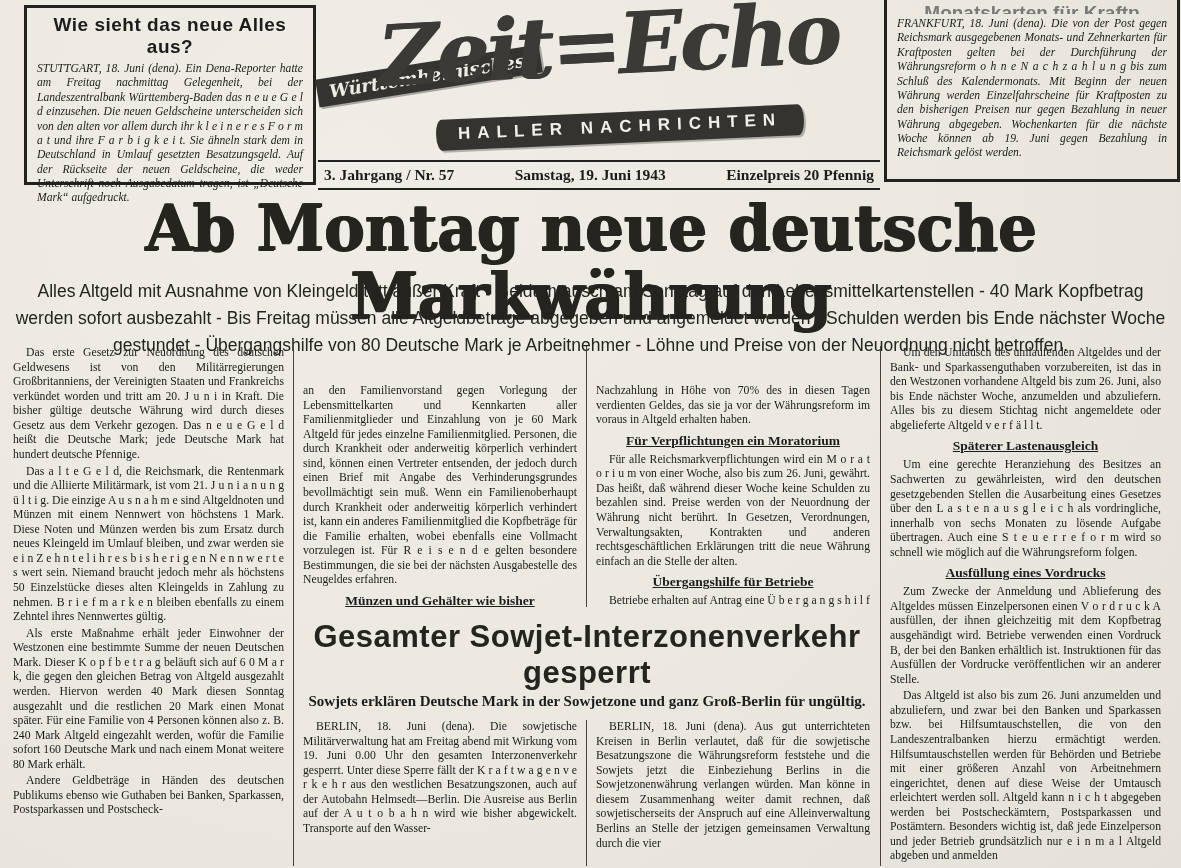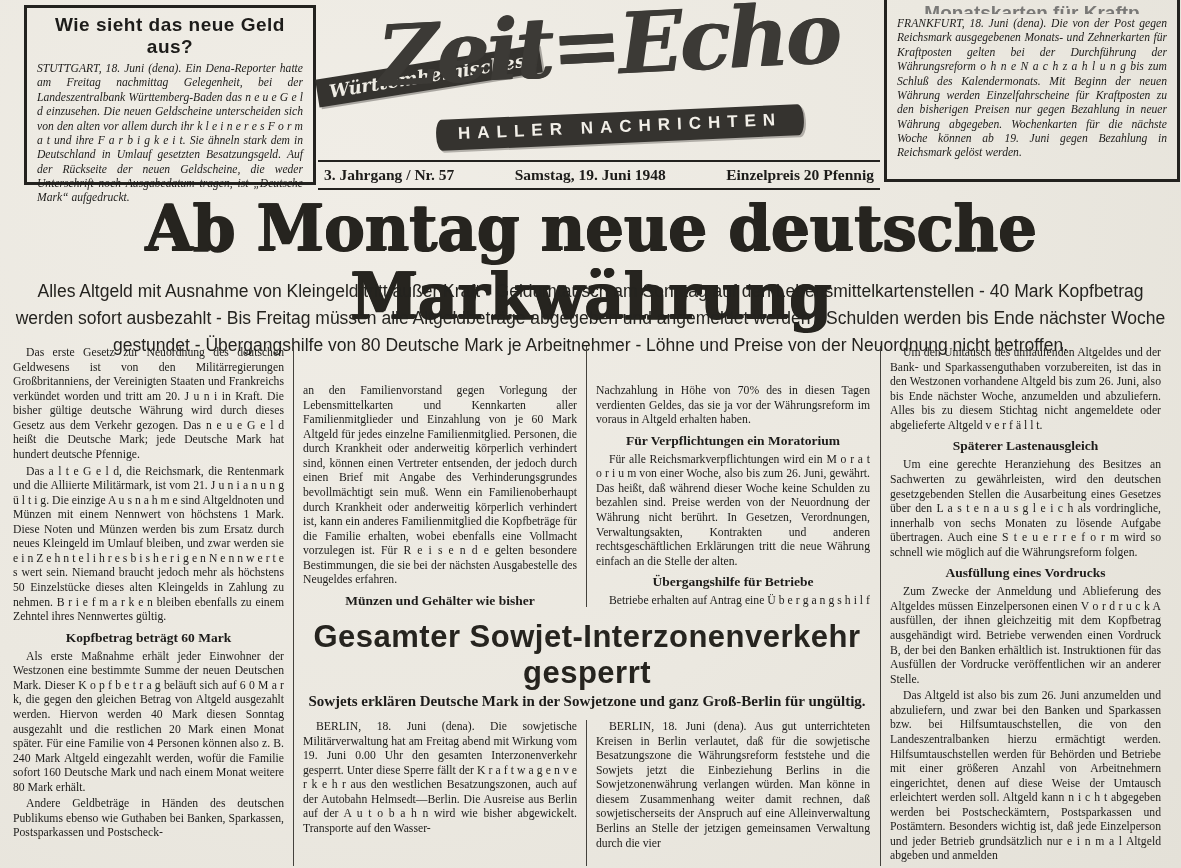--- a/index.html
+++ b/index.html
@@ -75,72 +75,71 @@
   }
   .colrule{width:1px;background:#44423d;margin:2px 0;}
   .col{box-sizing:border-box;padding:2px 9px 0 9px;overflow:hidden;}
   .col-outer{width:289px;}
   .middle{width:586px;display:flex;flex-direction:column;}
   .middle-top{display:flex;height:284px;overflow:hidden;}
   .mcol{width:292px;box-sizing:border-box;padding:2px 9px 0 9px;overflow:hidden;}
   .para{font-size:11.7px;line-height:1.245;text-align:justify;margin:0 0 2px 0;text-indent:13px;}
   .para.noindent{text-indent:0;margin-top:38px;}
   .subhead{
-    font-weight:bold;font-size:13.5px;text-align:center;margin:5px 0 4px 0;
+    font-weight:bold;font-size:13.5px;text-align:center;margin:5px 0 4px 0;text-decoration:underline;
   }
   
   .sowjet{border-top:0;padding-top:4px;}
   .sowjet-headline{
     font-family:"Liberation Sans","DejaVu Sans",sans-serif;font-weight:bold;
     font-size:31px;text-align:center;margin:6px 0 2px 0;color:#26241f;letter-spacing:.5px;
   }
   .sowjet-deck{
     font-weight:bold;font-size:15px;text-align:center;margin:2px 0 8px 0;
   }
   .sowjet-cols{display:flex;height:150px;overflow:hidden;}
 </style>
 </head>
 <body>
 
 <div class="page">
 
   <div class="header">
 
     <div class="news-box box-left">
-      <div class="box-title">Wie sieht das neue Geld aus?</div>
+      <div class="box-title">Wie sieht das neue Alles aus?</div>
       <p class="box-body">STUTTGART, 18. Juni (dena). Ein Dena-Reporter hatte am Freitag nachmittag Gelegenheit, bei der Landeszentralbank Württemberg-Baden das n e u e  G e l d einzusehen. Die neuen Geldscheine unterscheiden sich von den alten vor allem durch ihr k l e i n e r e s  F o r m a t und ihre F a r b i g k e i t. Sie ähneln stark dem in Deutschland in Umlauf gesetzten Besatzungsgeld. Auf der Rückseite der neuen Geldscheine, die weder Unterschrift noch Ausgabedatum tragen, ist „Deutsche Mark“ aufgedruckt.</p>
     </div>
 
     <div class="masthead">
       <div class="ribbon-region">Württembergisches</div>
       <div class="script-title">Zeit=Echo</div>
       <div class="banner-sub">HALLER NACHRICHTEN</div>
       <div class="dateline">
         <span>3. Jahrgang / Nr. 57</span>
-        <span>Samstag, 19. Juni 1948</span>
+        <span>Samstag, 19. Juni 1943</span>
         <span>Einzelpreis 20 Pfennig</span>
       </div>
     </div>
 
     <div class="news-box box-right">
       <div class="clipped-headline">Monatskarten für Kraftp</div>
       <p class="box-body">FRANKFURT, 18. Juni (dena). Die von der Post gegen Reichsmark ausgegebenen Monats- und Zehnerkarten für Kraftposten gelten bei der Durchführung der Währungsreform o h n e  N a c h z a h l u n g bis zum Schluß des Kalendermonats. Mit Beginn der neuen Währung werden Einzelfahrscheine für Kraftposten zu den bisherigen Preisen nur gegen Bezahlung in neuer Währung abgegeben. Wochenkarten für die nächste Woche können ab 19. Juni gegen Bezahlung in Reichsmark gelöst werden.</p>
     </div>
 
   </div>
 
   <div class="headline-main">Ab Montag neue deutsche Markwährung</div>
   <div class="headline-deck">Alles Altgeld mit Ausnahme von Kleingeld tritt außer Kraft - Geldumtausch am Sonntag auf den Lebensmittelkartenstellen - 40 Mark Kopfbetrag werden sofort ausbezahlt - Bis Freitag müssen alle Altgeldbeträge abgegeben und angemeldet werden - Schulden werden bis Ende nächster Woche gestundet - Übergangshilfe von 80 Deutsche Mark je Arbeitnehmer - Löhne und Preise von der Neuordnung nicht betroffen.</div>
 
   <div class="body-row">
 
     <div class="col col-outer">
         <p class="para">Das erste Gesetz zur Neuordnung des deutschen Geldwesens ist von den Militärregierungen Großbritanniens, der Vereinigten Staaten und Frankreichs verkündet worden und tritt am 20. J u n i in Kraft. Die bisher gültige deutsche Währung wird durch dieses Gesetz aus dem Verkehr gezogen. Das  n e u e  G e l d  heißt die Deutsche Mark; jede Deutsche Mark hat hundert deutsche Pfennige.</p>
         <p class="para">Das a l t e  G e l d, die Reichsmark, die Rentenmark und die Alliierte Militärmark, ist vom 21. J u n i  a n  u n g ü l t i g. Die einzige A u s n a h m e sind Altgeldnoten und Münzen mit einem Nennwert von höchstens 1 Mark. Diese Noten und Münzen werden bis zum Ersatz durch neues Kleingeld im Umlauf bleiben, und zwar werden sie e i n  Z e h n t e l  i h r e s  b i s h e r i g e n  N e n n w e r t e s  wert sein. Niemand braucht jedoch mehr als höchstens 50 Einzelstücke dieses alten Kleingelds in Zahlung zu nehmen. B r i e f m a r k e n bleiben ebenfalls zu einem Zehntel ihres Nennwertes gültig.</p>
-        <div class="subhead">Kopfbetrag beträgt 60 Mark</div>
         <p class="para">Als erste Maßnahme erhält jeder Einwohner der Westzonen eine bestimmte Summe der neuen Deutschen Mark. Dieser K o p f b e t r a g beläuft sich auf 6 0  M a r k, die gegen den gleichen Betrag von Altgeld ausgezahlt werden. Hiervon werden 40 Mark diesen Sonntag ausgezahlt und die restlichen 20 Mark einen Monat später. Für eine Familie von 4 Personen können also z. B. 240 Mark Altgeld eingezahlt werden, wofür die Familie sofort 160 Deutsche Mark und nach einem Monat weitere 80 Mark erhält.</p>
         <p class="para">Andere Geldbeträge in Händen des deutschen Publikums ebenso wie Guthaben bei Banken, Sparkassen, Postsparkassen und Postscheck-</p>
       </div>
     <div class="colrule"></div>
 
     <div class="middle">
       <div class="middle-top">
         <div class="mcol">
             <p class="para noindent">an den Familienvorstand gegen Vorlegung der Lebensmittelkarten und Kennkarten aller Familienmitglieder und Einzahlung von je 60 Mark Altgeld für jedes einzelne Familienmitglied. Personen, die durch Krankheit oder anderweitig körperlich verhindert sind, können einen Vertreter entsenden, der jedoch durch einen Brief mit Angabe des Verhinderungsgrundes bevollmächtigt sein muß. Wenn ein Familienoberhaupt durch Krankheit oder anderweitig körperlich verhindert ist, kann ein anderes Familienmitglied die Kopfbeträge für die Familie erhalten, wobei ebenfalls eine Vollmacht vorzulegen ist. Für R e i s e n d e gelten besondere Bestimmungen, die sie bei der nächsten Ausgabestelle des Neugeldes erfahren.</p>
             <div class="subhead">Münzen und Gehälter wie bisher</div>

